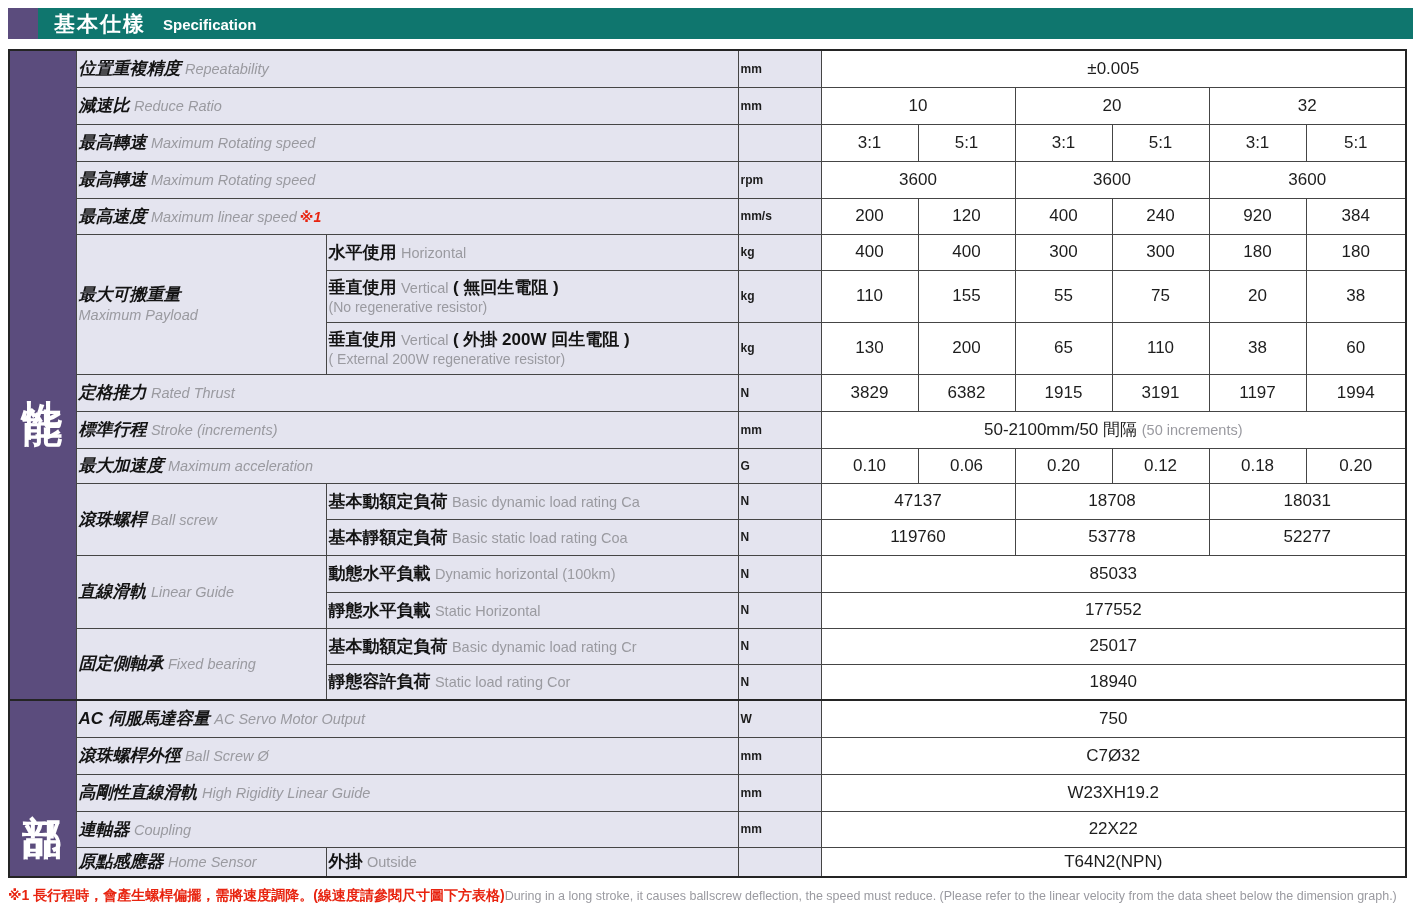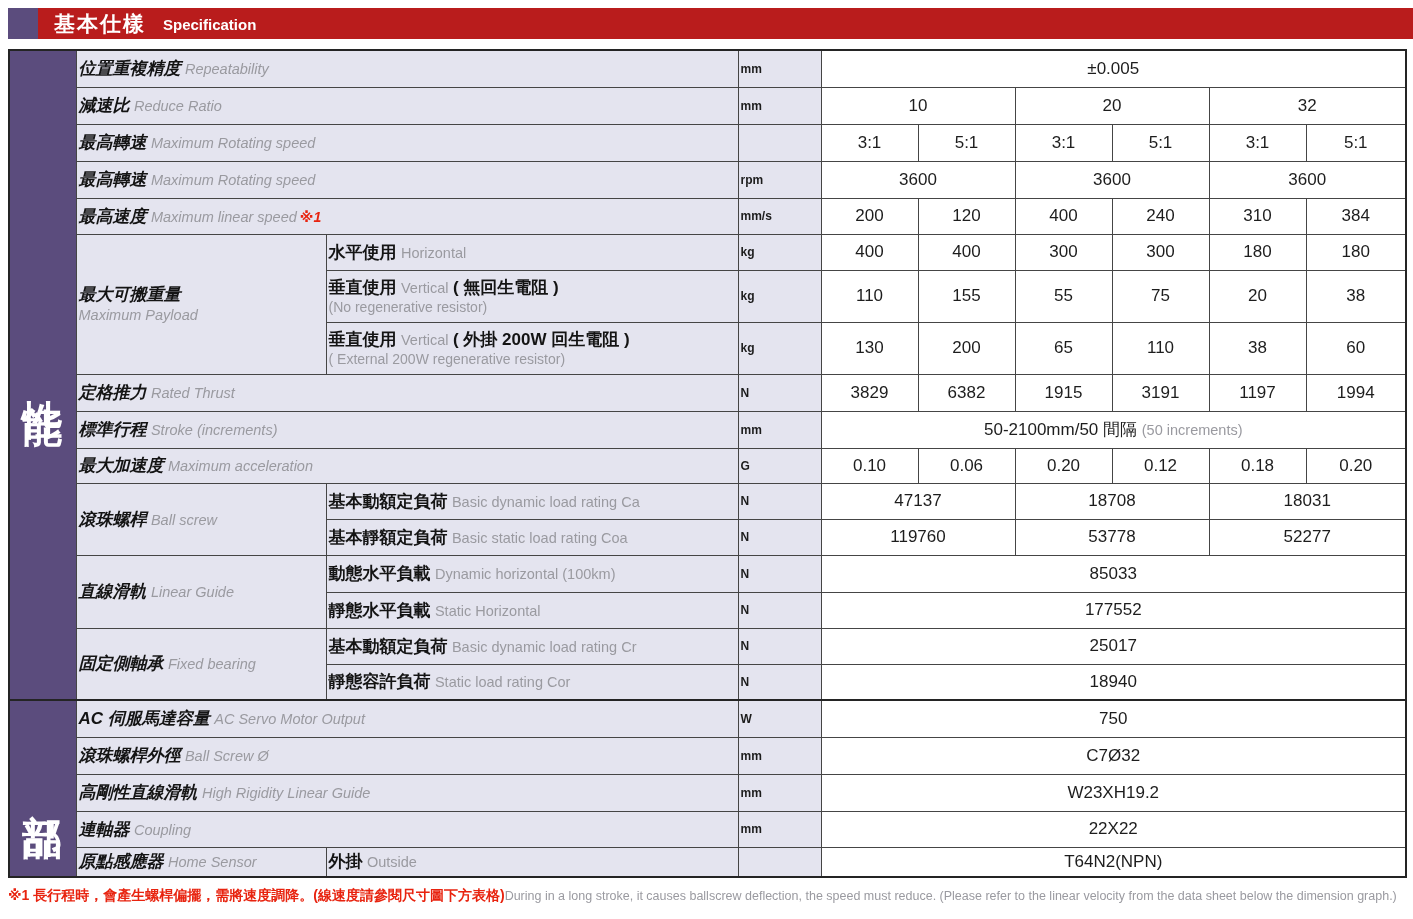--- a/index.html
+++ b/index.html
@@ -3,21 +3,21 @@
 <meta charset="utf-8">
 <style>
   * { box-sizing: border-box; }
   html,body { margin:0; padding:0; }
   body {
     width:1413px; height:919px; background:#ffffff;
     font-family:"Liberation Sans","DejaVu Sans",sans-serif;
     -webkit-font-smoothing:antialiased;
   }
   
-  .title-bar { display:flex; align-items:center; height:31px; background:#b91c1c; margin:8px 0 0 8px; }
+  .title-bar { display:flex; align-items:center; height:31px; background:#0f766e; margin:8px 0 0 8px; }
   .title-square { width:30px; height:31px; background:#5b4c7d; flex:0 0 auto; }
   .title-zh { color:#fff; font-weight:bold; font-size:21px; margin-left:16px; letter-spacing:2px; }
   .title-en { color:#fff; font-weight:bold; font-size:15px; margin-left:17px; position:relative; top:1px; }
   
   table.spec { border-collapse:collapse; table-layout:fixed; width:1397px; margin:10px 0 0 8px; border:2px solid #242424; }
   table.spec td { border:1px solid #454545; padding:0 2px; overflow:hidden; }
   td.side { background:#5b4c7d; text-align:center; vertical-align:middle; border:1px solid #242424; padding:0; }
   .vtext { writing-mode:vertical-rl; text-orientation:upright; margin:0 auto; color:#ffffff; font-weight:bold; font-size:40px; line-height:1; letter-spacing:7px; }
   td.lbl, td.sublbl, td.unit { background:#e4e4ef; vertical-align:middle; }
   td.lbl { padding-left:19px;font-style:italic; }
@@ -96,21 +96,21 @@
     <td class="val" colspan="2">3600</td>
   </tr>
 
   <tr style="height:36px">
     <td class="lbl" colspan="2"><span class="zh">最高速度</span> <span class="en">Maximum linear speed</span><span class="note">※1</span></td>
     <td class="unit">mm/s</td>
     <td class="val">200</td>
     <td class="val">120</td>
     <td class="val">400</td>
     <td class="val">240</td>
-    <td class="val">310</td>
+    <td class="val">920</td>
     <td class="val">384</td>
   </tr>
 
   <tr style="height:36px">
     <td class="lbl" rowspan="3">
       <div class="zh line">最大可搬重量</div>
       <div class="en line">Maximum Payload</div>
     </td>
     <td class="sublbl"><span class="zh">水平使用</span> <span class="en">Horizontal</span></td>
     <td class="unit">kg</td>

